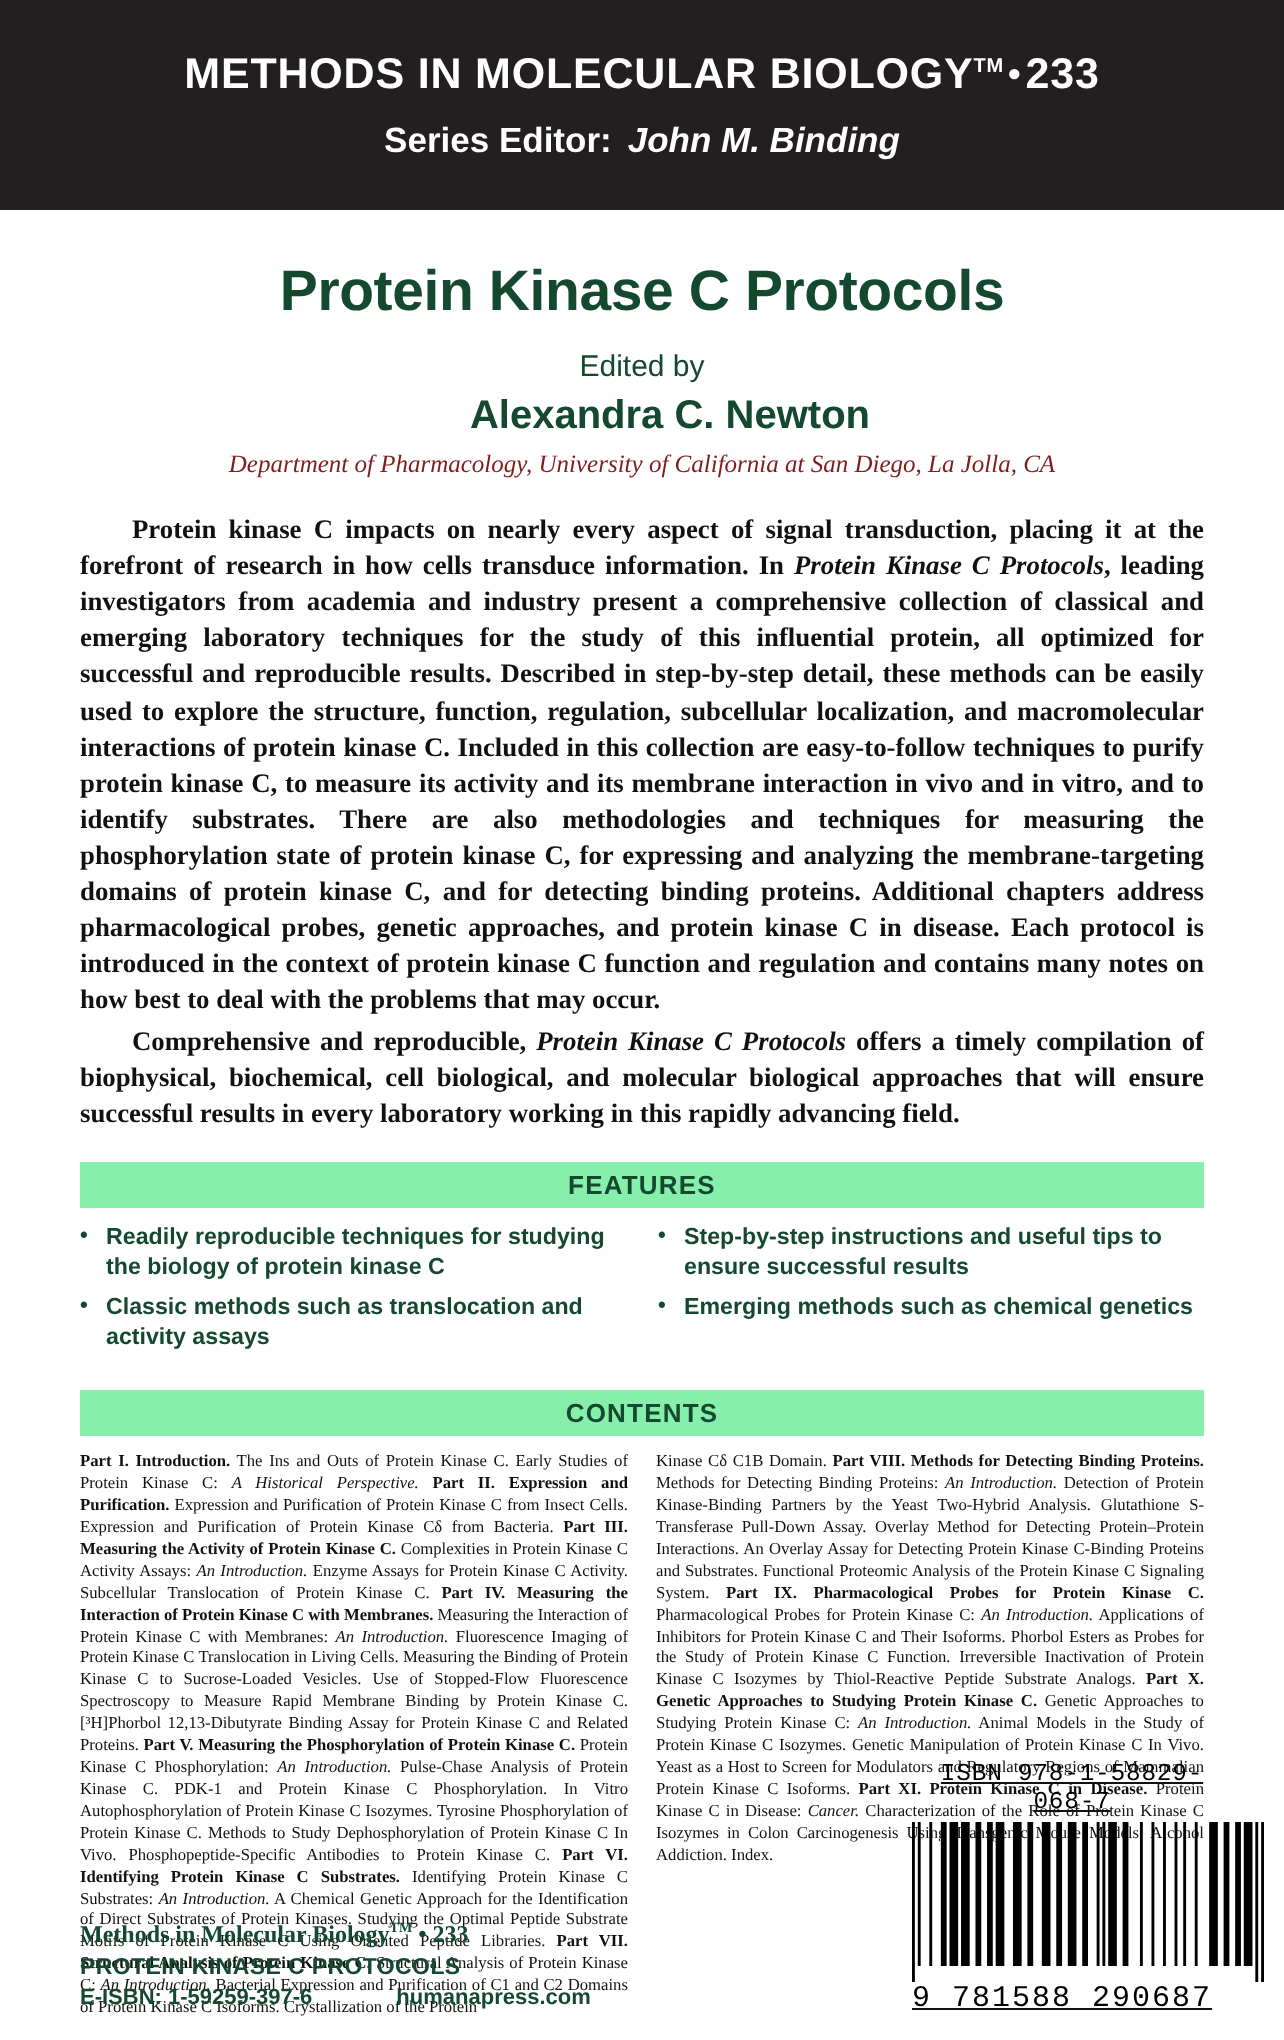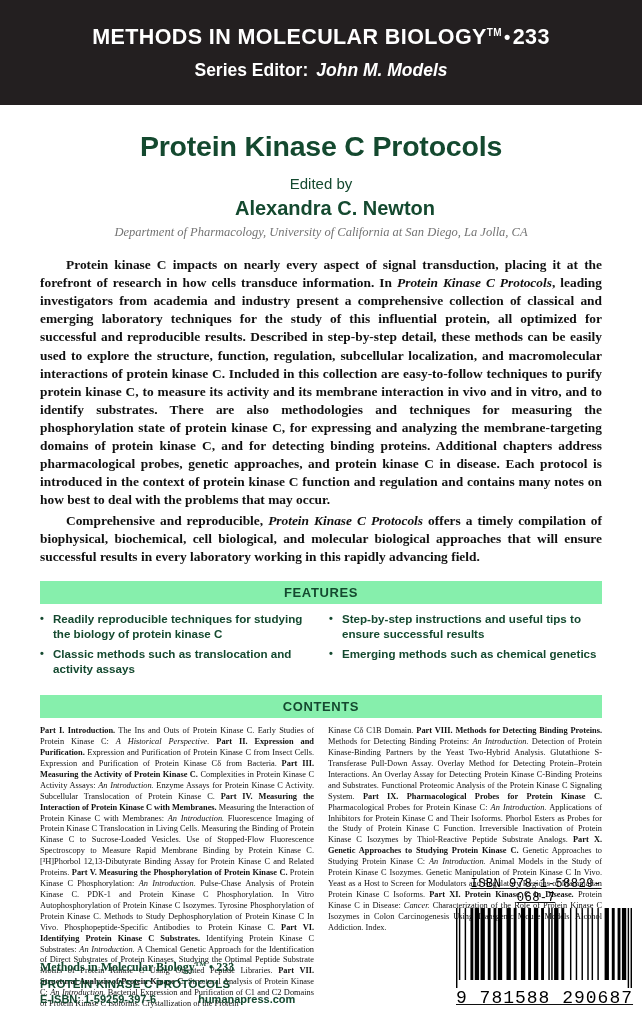--- a/index.html
+++ b/index.html
@@ -79,21 +79,21 @@
     font-weight: bold;
     font-size: 20px;
     color: #14492f;
     margin-top: 5px;
     padding-left: 28px;
   }
   .editor-affil {
     font-family: "Liberation Serif", serif;
     font-style: italic;
     font-size: 12.5px;
-    color: #737373;
+    color: #7f1d1d;
     margin-top: 5px;
   }
 
   
   .description {
     margin: 16px 40px 0 40px;
     font-size: 13.4px;
     line-height: 1.345;
     text-align: justify;
     color: #111;
@@ -196,36 +196,36 @@
     margin-bottom: 3px;
     color: #000;
   }
   .barcode-bars {
     height: 80px;
     width: 176px;
     display: block;
   }
   .barcode-digits {
     font-family: "Liberation Mono", monospace;
-    font-size: 18px;
+    font-size: 15px;
     letter-spacing: 1px;
     margin-top: 0px;
     color: #000;
     white-space: nowrap;
   }
 </style>
 </head>
 <body>
 
 <div class="header-band">
   <div class="series-line">
     <span>METHODS IN MOLECULAR BIOLOGY</span><span class="tm">TM</span><span class="dot">•</span><span>233</span>
   </div>
   <div class="series-editor">
-    <span>Series Editor:</span><span class="ed-name">John M. Models</span>
+    <span>Series Editor:</span><span class="ed-name">John M. Binding</span>
   </div>
 </div>
 
 <div class="title-block">
   <div class="book-title">Protein Kinase C Protocols</div>
   <div class="edited-by">Edited by</div>
   <div class="editor-name">Alexandra C. Newton</div>
   <div class="editor-affil">Department of Pharmacology, University of California at San Diego, La Jolla, CA</div>
 </div>
 

